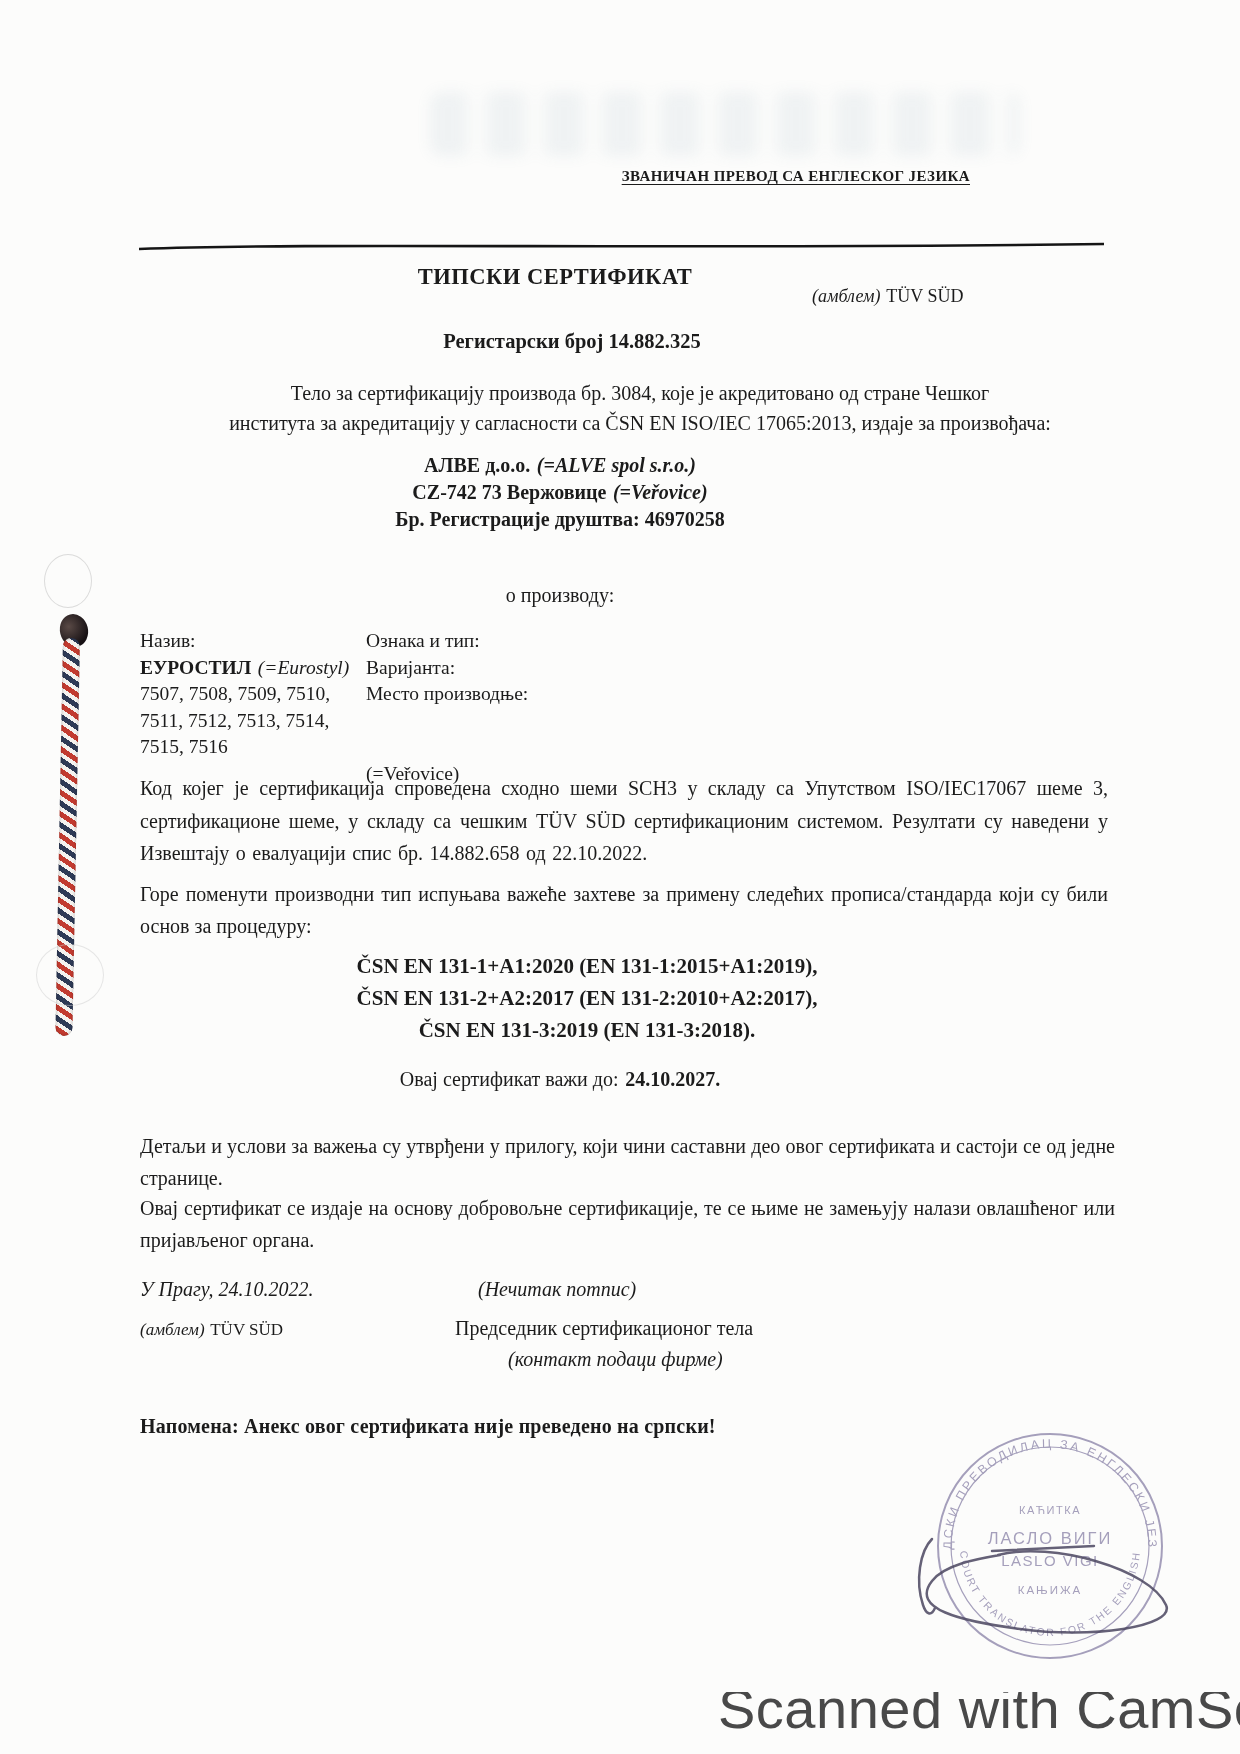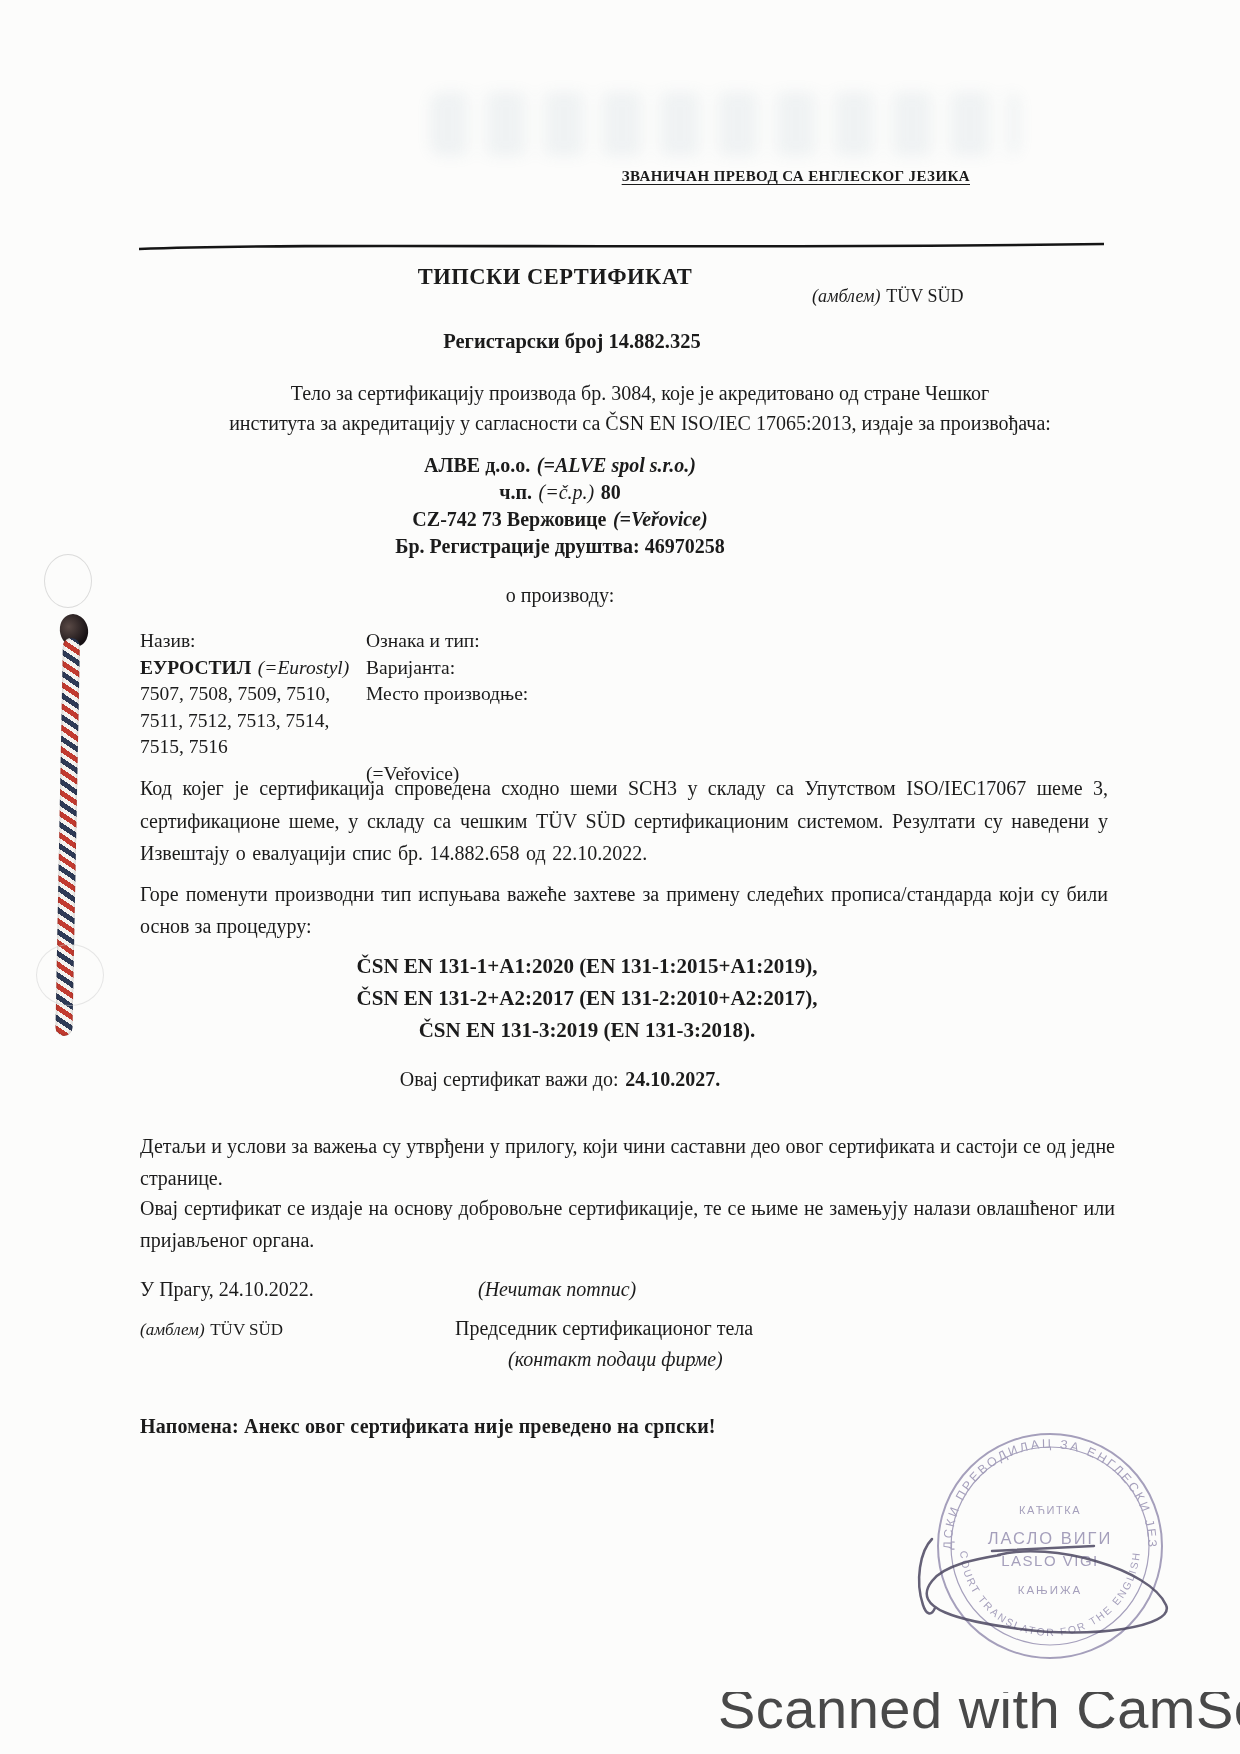--- a/index.html
+++ b/index.html
@@ -40,21 +40,21 @@
   #schemePara{left:140px;top:772px;width:968px;font-size:20px;line-height:32.5px;text-align:justify;word-spacing:1.5px;}
   #reqPara{left:140px;top:878px;width:968px;font-size:20px;line-height:32px;text-align:justify;}
 
   #standards{left:140px;top:950px;width:894px;font-weight:bold;font-size:21px;line-height:32px;text-align:center;}
 
   #validity{left:140px;top:1068px;width:840px;font-size:20px;text-align:center;}
 
   #annexPara{left:140px;top:1118px;width:975px;font-size:20px;line-height:32px;text-align:justify;margin-top:12px;}
   #volPara{left:140px;top:1192px;width:975px;font-size:20px;line-height:32px;text-align:justify;}
 
-  #placeDate{left:140px;top:1278px;font-size:20px;}
+  #placeDate{left:140px;top:1278px;font-size:20px;font-style:italic;}
   #illegibleSig{left:478px;top:1278px;font-size:20px;font-style:italic;}
 
   #emblemRow{left:140px;top:1320px;font-size:17px;}
   #signerTitle{left:455px;top:1317px;font-size:20px;}
   #contactNote{left:508px;top:1348px;font-size:20px;font-style:italic;}
 
   #footnote{left:140px;top:1415px;font-size:20px;font-weight:bold;letter-spacing:.2px;}
 
   
   #cordCircleTop{left:44px;top:554px;width:46px;height:52px;border:1.5px solid #c9c9c9;border-radius:50%;opacity:.65;}
@@ -93,23 +93,20 @@
 <div class="abs" id="regLine">Регистарски број 14.882.325</div>
 
 <div class="abs" id="intro">
   <div>Тело за сертификацију производа бр. 3084, које је акредитовано од стране Чешког</div>
   <div>института за акредитацију у сагласности са ČSN EN ISO/IEC 17065:2013, издаје за произвођача:</div>
 </div>
 
 <div class="abs" id="company">
   <div class="mix">
     <span class="b">АЛВЕ д.о.о.</span><span class="bi">(=ALVE spol s.r.o.)</span>
-  </div>
-  <div class="mix">
-    <span class="b">ч.п.</span><span class="i">(=č.p.)</span><span class="b">80</span>
   </div>
   <div class="mix">
     <span class="b">CZ-742 73 Вержовице</span><span class="bi">(=Veřovice)</span>
   </div>
   <div class="b">Бр. Регистрације друштва: 46970258</div>
 </div>
 
 <div class="abs" id="oProizvodu">о производу:</div>
 
 <div class="abs" id="productTable">

